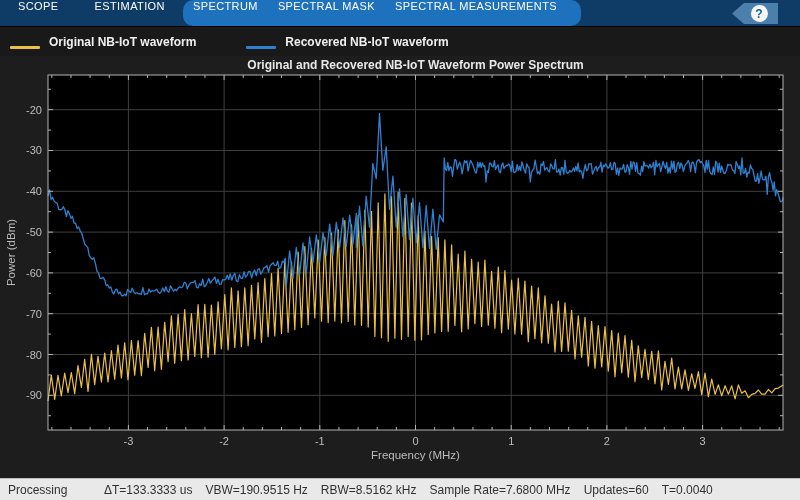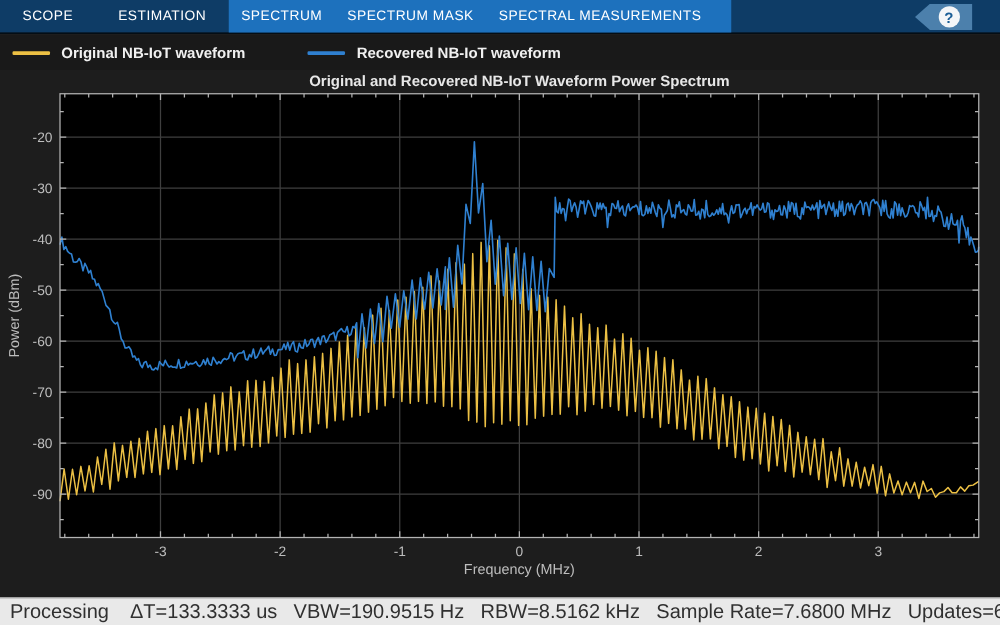--- a/index.html
+++ b/index.html
@@ -7,21 +7,21 @@
     position:relative;width:800px;height:500px;overflow:hidden;
     background:#1d1d1d;font-family:"Liberation Sans",sans-serif;
     -webkit-font-smoothing:antialiased;
   }
   
   #tabbar{
     position:absolute;left:0;top:0;width:800px;height:27px;
     background:#0e3c66;display:flex;align-items:stretch;
     border-bottom:1px solid #000;box-sizing:border-box;
   }
-  .tabgroup{display:flex;align-items:center;height:100%;}
+  .tabgroup{display:flex;align-items:flex-start;height:100%;border-radius:10px;}
   #tabgroup-context{background:#1d71bd;padding-right:14px;}
   .tab{
     display:flex;align-items:center;justify-content:center;
     color:#fff;font-size:11px;letter-spacing:.4px;cursor:default;
     white-space:nowrap;
   }
   .tab.g1{padding:0 18px;}
   .tab.g2{padding:0 10px;}
   #help-button{
     position:absolute;right:22px;top:3px;width:46px;height:21px;
@@ -33,49 +33,49 @@
     width:17px;height:17px;border-radius:50%;background:#f4f6f8;
     display:flex;align-items:center;justify-content:center;
     color:#1b5e96;font-size:12px;font-weight:bold;margin-left:8px;
   }
   
   #legend{
     position:absolute;left:0;top:28px;width:800px;height:28px;
     background:#191919;display:flex;align-items:center;gap:50px;
     padding-left:10px;box-sizing:border-box;
   }
-  .legend-item{display:flex;align-items:center;gap:9px;}
+  .legend-item{display:flex;align-items:flex-end;gap:9px;}
   .legend-swatch{width:30px;height:3px;border-radius:1px;}
   .legend-label{color:#f0f0f0;font-size:12px;font-weight:bold;}
   
   #chart-svg{position:absolute;left:0;top:56px;}
   #chart-svg text{font-family:"Liberation Sans",sans-serif;}
   
   #statusbar{
     position:absolute;left:0;top:478px;width:800px;height:22px;
     background:#e9e9e9;border-top:1px solid #bfbfbf;box-sizing:border-box;
-    display:flex;align-items:center;color:#303030;font-size:16px;
+    display:flex;align-items:center;color:#303030;font-size:12px;
     white-space:nowrap;overflow:hidden;
   }
   #status-state{margin-left:8px;width:96px;flex:0 0 auto;}
   .status-item{margin-right:13px;flex:0 0 auto;}
 </style>
 </head>
 <body>
 
 <div id="window">
 
   <div id="tabbar">
     <div class="tabgroup">
       <div class="tab g1">SCOPE</div>
       <div class="tab g1">ESTIMATION</div>
     </div>
     <div class="tabgroup" id="tabgroup-context">
       <div class="tab g2">SPECTRUM</div>
-      <div class="tab g2">SPECTRUM MASK</div>
+      <div class="tab g2">SPECTRAL MASK</div>
       <div class="tab g2">SPECTRAL MEASUREMENTS</div>
     </div>
     <div id="help-button">
       <div id="help-circle">?</div>
     </div>
   </div>
 
   <div id="legend">
     <div class="legend-item">
       <div class="legend-swatch" id="swatch-0" style="background: rgb(236, 192, 68);"></div>

